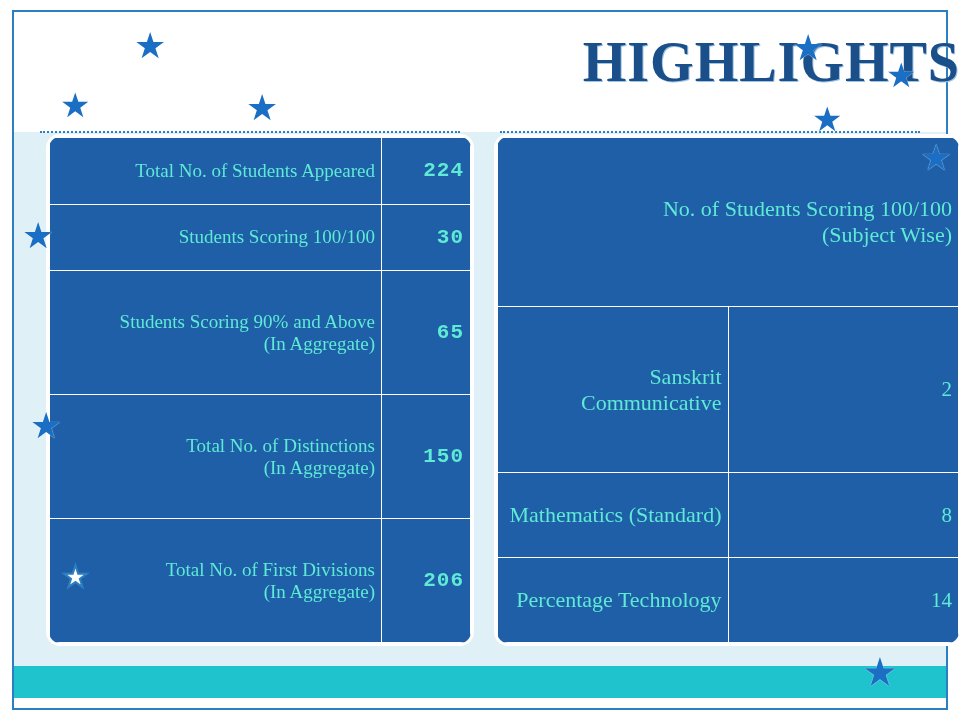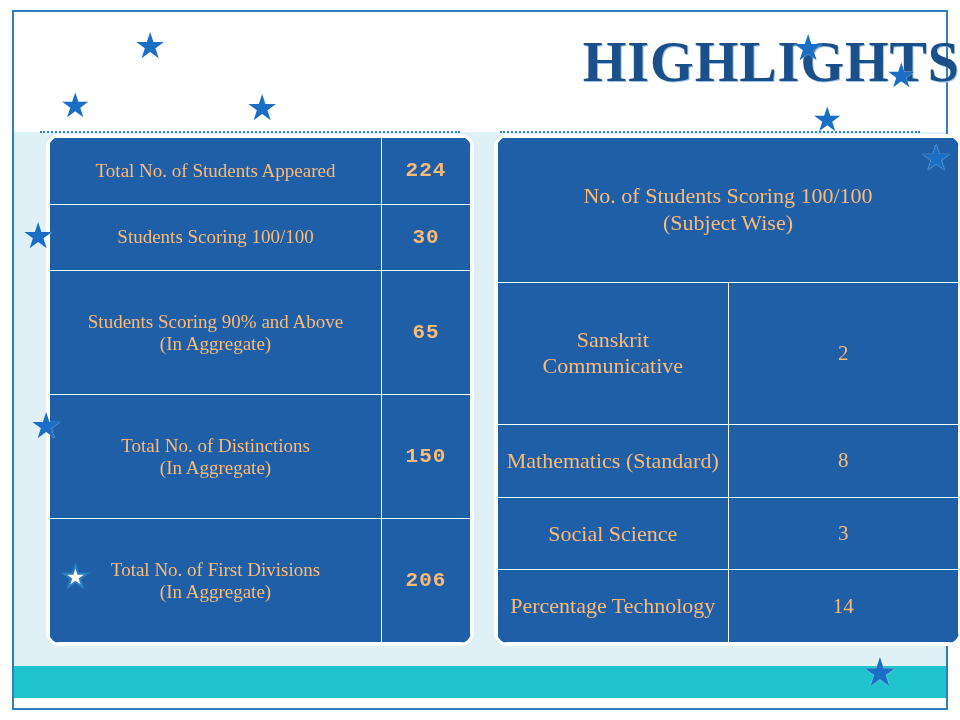--- a/index.html
+++ b/index.html
@@ -109,23 +109,23 @@
     height: 512px;
   }
   table {
     border-collapse: collapse;
     width: 100%;
     height: 100%;
     table-layout: fixed;
   }
   td {
     background: #1f5fa8;
-    color: #fdba74;
+    color: #5eead4;
     border: 1px solid #ffffff;
-    text-align: center;
+    text-align: right;
     vertical-align: middle;
     padding: 0 6px;
   }
   
   #left-table td.label {
     font-size: 19px;
     line-height: 1.15;
     font-family: "Liberation Serif", serif;
   }
   #left-table td.value {
@@ -213,24 +213,20 @@
         <tr>
           <td class="header" colspan="2">No. of Students Scoring 100/100<br>(Subject Wise)</td>
         </tr>
         <tr>
           <td class="label">Sanskrit Communicative</td>
           <td class="value">2</td>
         </tr>
         <tr>
           <td class="label">Mathematics  (Standard)</td>
           <td class="value">8</td>
-        </tr>
-        <tr>
-          <td class="label">Social  Science</td>
-          <td class="value">3</td>
         </tr>
         <tr>
           <td class="label">Percentage Technology</td>
           <td class="value">14</td>
         </tr>
       </tbody>
     </table>
   </div>
 
   <div id="stars-layer">

